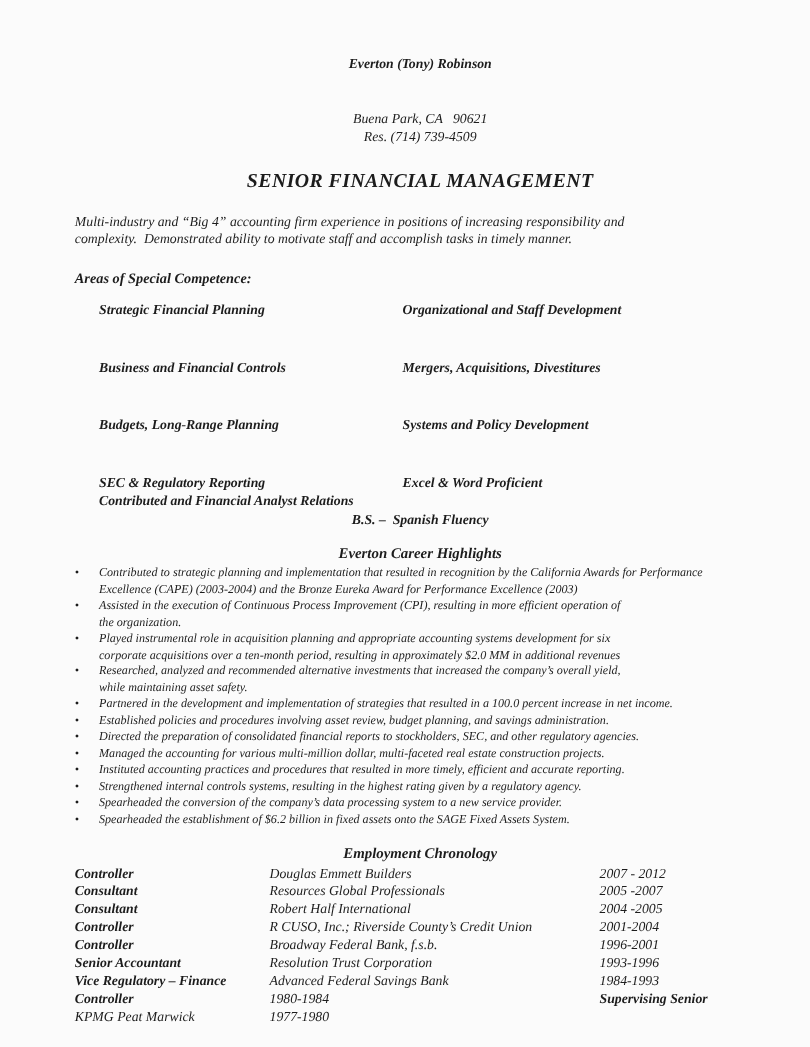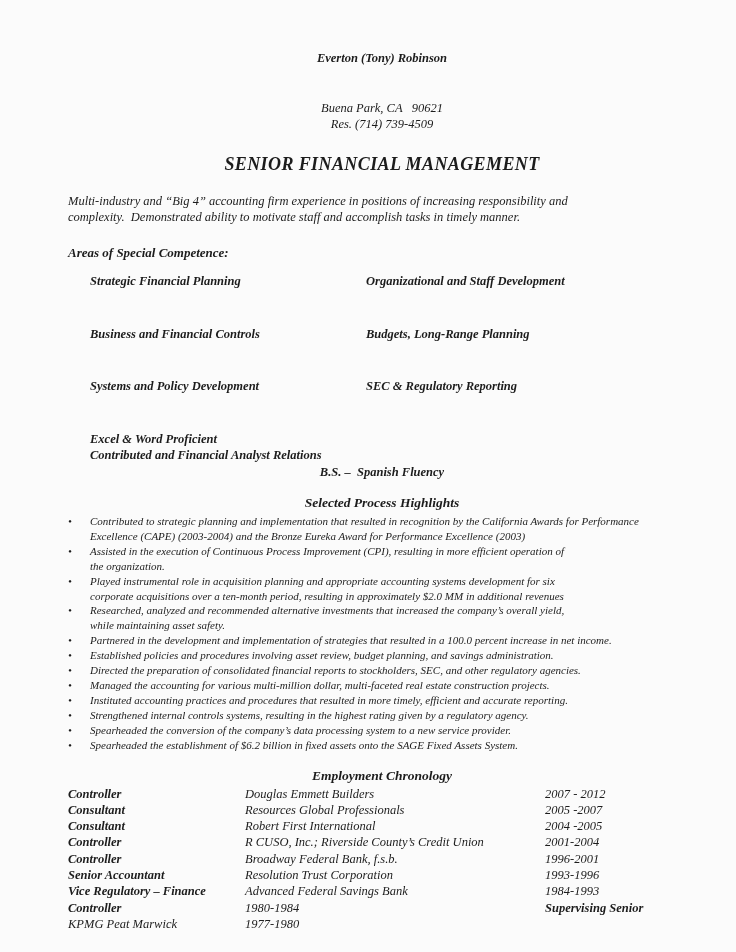--- a/index.html
+++ b/index.html
@@ -131,30 +131,31 @@
   <p class="summary">Multi-industry and “Big 4” accounting firm experience in positions of increasing responsibility and
 complexity.  Demonstrated ability to motivate staff and accomplish tasks in timely manner.</p>
 
   <h2 class="areas-heading">Areas of Special Competence:</h2>
 
   <div class="competence">
     <div class="competence-grid">
       <div class="competence-item">Strategic Financial Planning</div>
       <div class="competence-item">Organizational and Staff Development</div>
       <div class="competence-item">Business and Financial Controls</div>
+      <div class="competence-item">Mergers, Acquisitions, Divestitures</div>
       <div class="competence-item">Budgets, Long-Range Planning</div>
       <div class="competence-item">Systems and Policy Development</div>
       <div class="competence-item">SEC &amp; Regulatory Reporting</div>
       <div class="competence-item">Excel &amp; Word Proficient</div>
     </div>
     <div class="competence-item">Contributed and Financial Analyst Relations</div>
     <div class="language-line">B.S. –  Spanish Fluency</div>
   </div>
 
-  <h3 class="section-heading">Selected Process Highlights</h3>
+  <h3 class="section-heading">Everton Career Highlights</h3>
 
   <ul class="highlights">
     <li class="highlight-item">
         <span class="bullet-marker">•</span>
         <span class="highlight-text">Contributed to strategic planning and implementation that resulted in recognition by the California Awards for Performance
 Excellence (CAPE) (2003-2004) and the Bronze Eureka Award for Performance Excellence (2003)</span>
       </li>
     <li class="highlight-item">
         <span class="bullet-marker">•</span>
         <span class="highlight-text">Assisted in the execution of Continuous Process Improvement (CPI), resulting in more efficient operation of
@@ -207,21 +208,21 @@
   <h3 class="section-heading">Employment Chronology</h3>
 
   <div class="jobs">
     <div class="job-title">Controller</div>
     <div class="job-company">Douglas Emmett Builders</div>
     <div class="job-dates">2007 - 2012</div>
     <div class="job-title">Consultant</div>
     <div class="job-company">Resources Global Professionals</div>
     <div class="job-dates">2005 -2007</div>
     <div class="job-title">Consultant</div>
-    <div class="job-company">Robert First International</div>
+    <div class="job-company">Robert Half International</div>
     <div class="job-dates">2004 -2005</div>
     <div class="job-title">Controller</div>
     <div class="job-company">R CUSO, Inc.; Riverside County’s Credit Union</div>
     <div class="job-dates">2001-2004</div>
     <div class="job-title">Controller</div>
     <div class="job-company">Broadway Federal Bank, f.s.b.</div>
     <div class="job-dates">1996-2001</div>
     <div class="job-title">Senior Accountant</div>
     <div class="job-company">Resolution Trust Corporation</div>
     <div class="job-dates">1993-1996</div>

